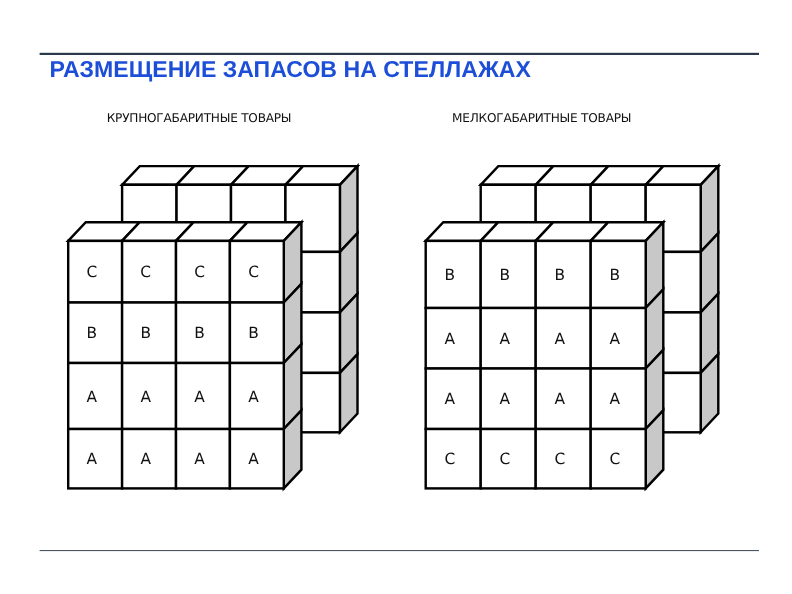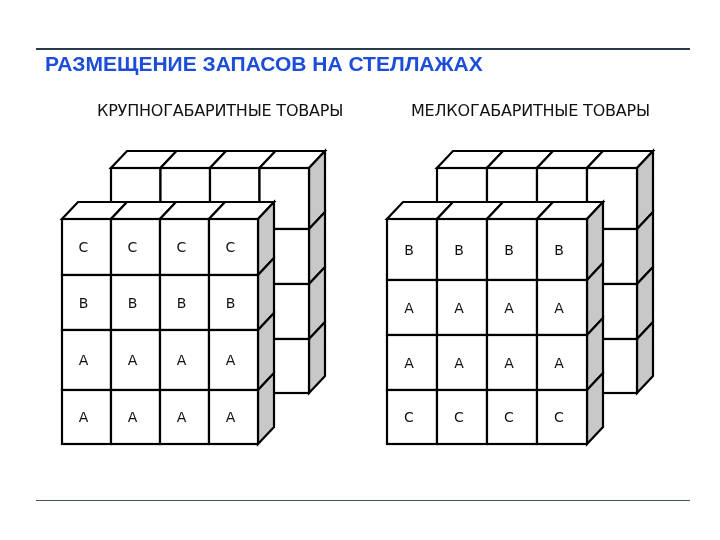--- a/index.html
+++ b/index.html
@@ -1,20 +1,20 @@
 <!DOCTYPE html>
 <html><head>
 <meta charset="utf-8">
 <style>
   html, body { margin:0; padding:0; background:#ffffff; }
   body { width:720px; height:540px; position:relative; overflow:hidden; font-family:"Liberation Sans", sans-serif; }
   .title { position:absolute; left:45px; top:20px; font-family:"Liberation Sans", sans-serif; font-weight:bold; font-size:21px; color:#1d4ed8; letter-spacing:0px; white-space:nowrap;margin-top:32px; }
   .rule-top { position:absolute; left:36px; top:48px; width:654px; height:2px; background:#2b3a4a; }
   .rule-bottom { position:absolute; left:36px; top:500px; width:654px; height:1px; background:#4a5560; }
-  .subtitle { position:absolute; top:101px; font-family:"DejaVu Sans", sans-serif; font-size:16px; color:#111; white-space:nowrap; letter-spacing:-0.2px; }
+  .subtitle { position:absolute; top:101px; font-family:"DejaVu Sans", sans-serif; font-size:11px; color:#111; white-space:nowrap; letter-spacing:-0.2px; }
   svg.rack { position:absolute; left:0; top:0; }
   .cell-label { font-family:"DejaVu Sans", sans-serif; font-size:14px; fill:#111; }
 </style>
 </head>
 <body>
 
 <div class="title">РАЗМЕЩЕНИЕ ЗАПАСОВ НА СТЕЛЛАЖАХ</div>
 <div class="rule-top"></div>
 
 <div class="subtitle" id="sub0" style="left: 97px;">КРУПНОГАБАРИТНЫЕ ТОВАРЫ</div>

